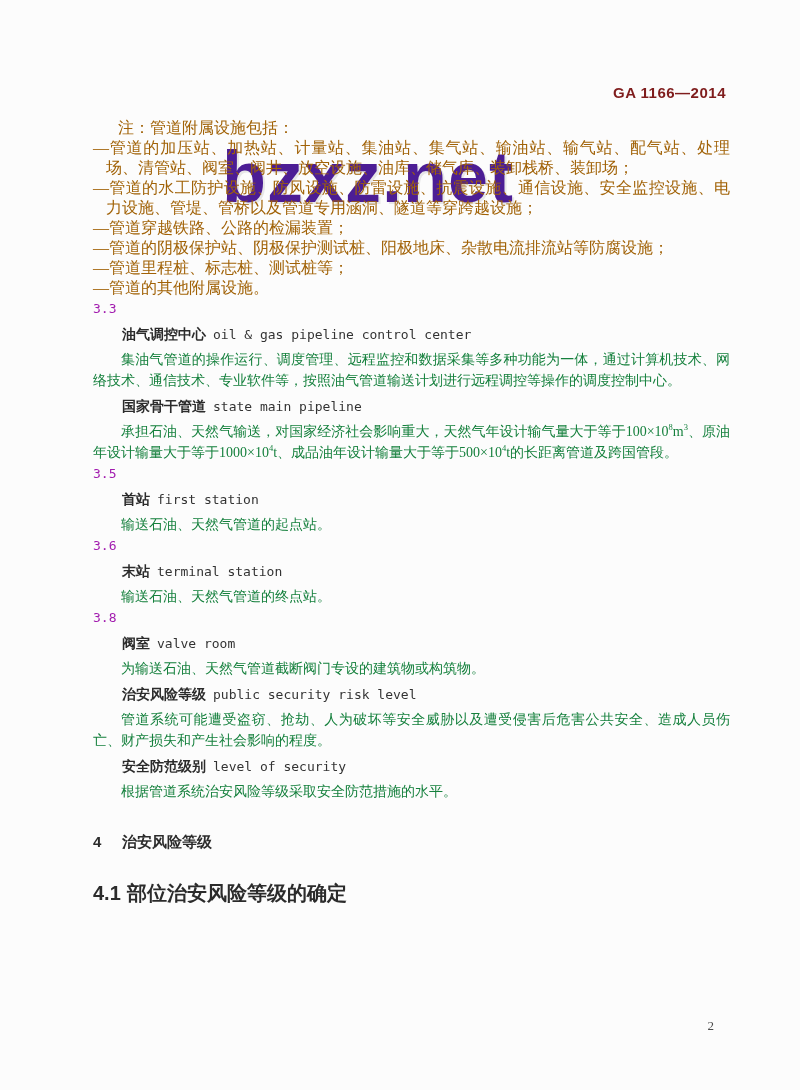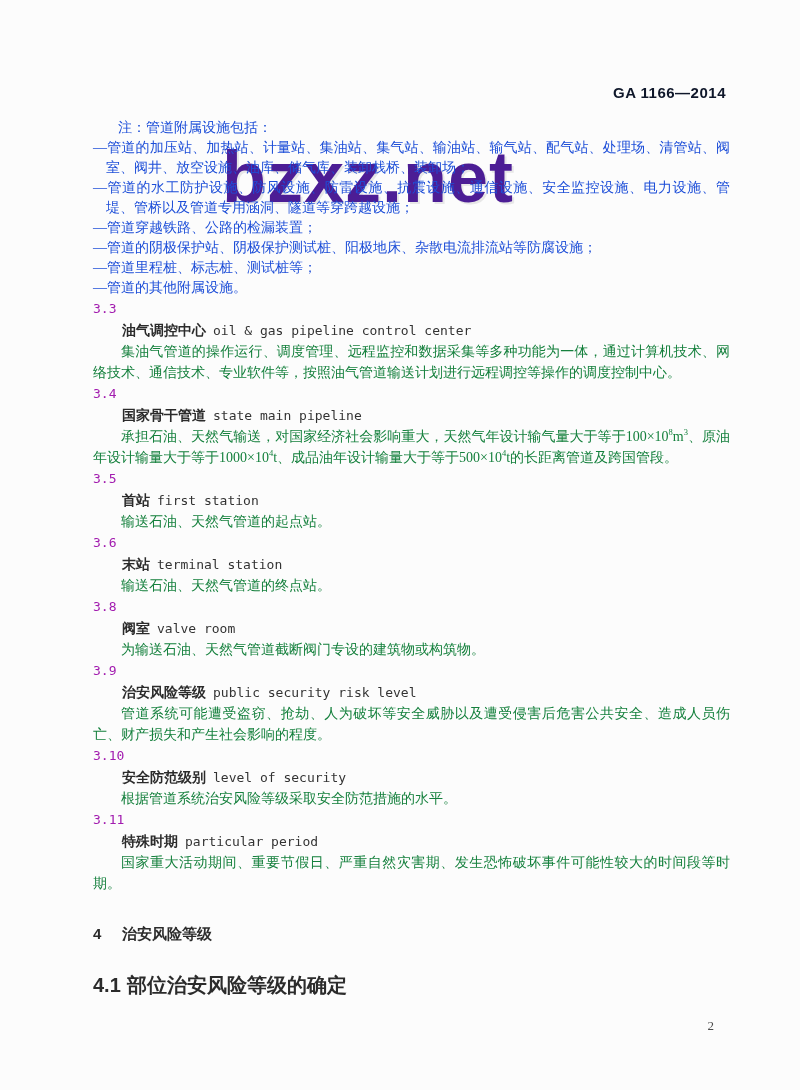--- a/index.html
+++ b/index.html
@@ -13,34 +13,34 @@
   .watermark {
     position:absolute; left:222px; top:136px;
     font-family:"Liberation Sans","DejaVu Sans",sans-serif;
     font-weight:800; font-size:72px; letter-spacing:1px;
     color:#4c1d95; text-shadow:2px 2px 0 #e7e7e7;
     z-index:0; user-select:none;
   }
   .header-code {
     position:absolute; top:84px; right:74px; z-index:2;
     font-family:"Liberation Sans","DejaVu Sans",sans-serif;
-    font-size:15px; font-weight:600; letter-spacing:.5px; color:#0f172a;
+    font-size:15px; font-weight:600; letter-spacing:.5px; color:#7f1d1d;
   }
   .content { position:absolute; left:93px; top:118px; width:637px; z-index:1; }
 
-  .note { font-size:14px; line-height:20px; color:#1d4ed8; text-align:justify; }
+  .note { font-size:16px; line-height:20px; color:#a16207; text-align:justify; }
   .note-head { margin-left:25px; }
   .note-items { }
   .note-item { padding-left:13px; text-indent:-13px; }
 
   .clause-num {
     font-family:"DejaVu Sans Mono","Liberation Mono",monospace;
     font-size:13px; line-height:21px; color:#a21caf;
   }
-  .term-line { padding-left:29px; line-height:21px; }
+  .term-line { padding-left:29px; line-height:29px; }
   .term-zh {
     font-family:"Liberation Sans","DejaVu Sans",sans-serif;
     font-weight:700; font-size:14px; color:#2b2b2b;
   }
   .term-en {
     font-family:"DejaVu Sans Mono","Liberation Mono",monospace;
     font-size:13px; color:#333; margin-left:7px;
   }
   .def {
     margin:0; font-size:14px; line-height:21px;
@@ -83,21 +83,20 @@
     </div>
   </div>
 
   <section class="clause">
     <div class="clause-num">3.3</div>
     <div class="term-line"><span class="term-zh">油气调控中心</span><span class="term-en">oil &amp; gas pipeline control center</span></div>
     <p class="def">集油气管道的操作运行、调度管理、远程监控和数据采集等多种功能为一体，通过计算机技术、网络技术、通信技术、专业软件等，按照油气管道输送计划进行远程调控等操作的调度控制中心。</p>
   </section>
 
   <section class="clause">
-    <div class="clause-num">3.4</div>
     <div class="term-line"><span class="term-zh">国家骨干管道</span><span class="term-en">state main pipeline</span></div>
     <p class="def"><span>承担石油、天然气输送，对国家经济社会影响重大，天然气年设计输气量大于等于100×10</span><sup class="sp">8</sup><span>m</span><sup class="sp">3</sup><span>、原油年设计输量大于等于1000×10</span><sup class="sp">4</sup><span>t、成品油年设计输量大于等于500×10</span><sup class="sp">4</sup><span>t的长距离管道及跨国管段。</span></p>
   </section>
 
   <section class="clause">
     <div class="clause-num">3.5</div>
     <div class="term-line"><span class="term-zh">首站</span><span class="term-en">first station</span></div>
     <p class="def">输送石油、天然气管道的起点站。</p>
   </section>
 
@@ -108,36 +107,29 @@
   </section>
 
 
   <section class="clause">
     <div class="clause-num">3.8</div>
     <div class="term-line"><span class="term-zh">阀室</span><span class="term-en">valve room</span></div>
     <p class="def">为输送石油、天然气管道截断阀门专设的建筑物或构筑物。</p>
   </section>
 
   <section class="clause">
-    <div class="clause-num">3.9</div>
     <div class="term-line"><span class="term-zh">治安风险等级</span><span class="term-en">public security risk level</span></div>
     <p class="def">管道系统可能遭受盗窃、抢劫、人为破坏等安全威胁以及遭受侵害后危害公共安全、造成人员伤亡、财产损失和产生社会影响的程度。</p>
   </section>
 
   <section class="clause">
-    <div class="clause-num">3.10</div>
     <div class="term-line"><span class="term-zh">安全防范级别</span><span class="term-en">level of security</span></div>
     <p class="def">根据管道系统治安风险等级采取安全防范措施的水平。</p>
   </section>
 
-  <section class="clause">
-    <div class="clause-num">3.11</div>
-    <div class="term-line"><span class="term-zh">特殊时期</span><span class="term-en">particular period</span></div>
-    <p class="def">国家重大活动期间、重要节假日、严重自然灾害期、发生恐怖破坏事件可能性较大的时间段等时期。</p>
-  </section>
 
   <div class="heading h4"><span class="heading-num">4</span><span>治安风险等级</span></div>
 
   <div class="heading h41"><span class="heading-num">4.1</span><span>部位治安风险等级的确定</span></div>
 
 </div>
 
 <div class="page-number">2</div>
 
 </body></html>

